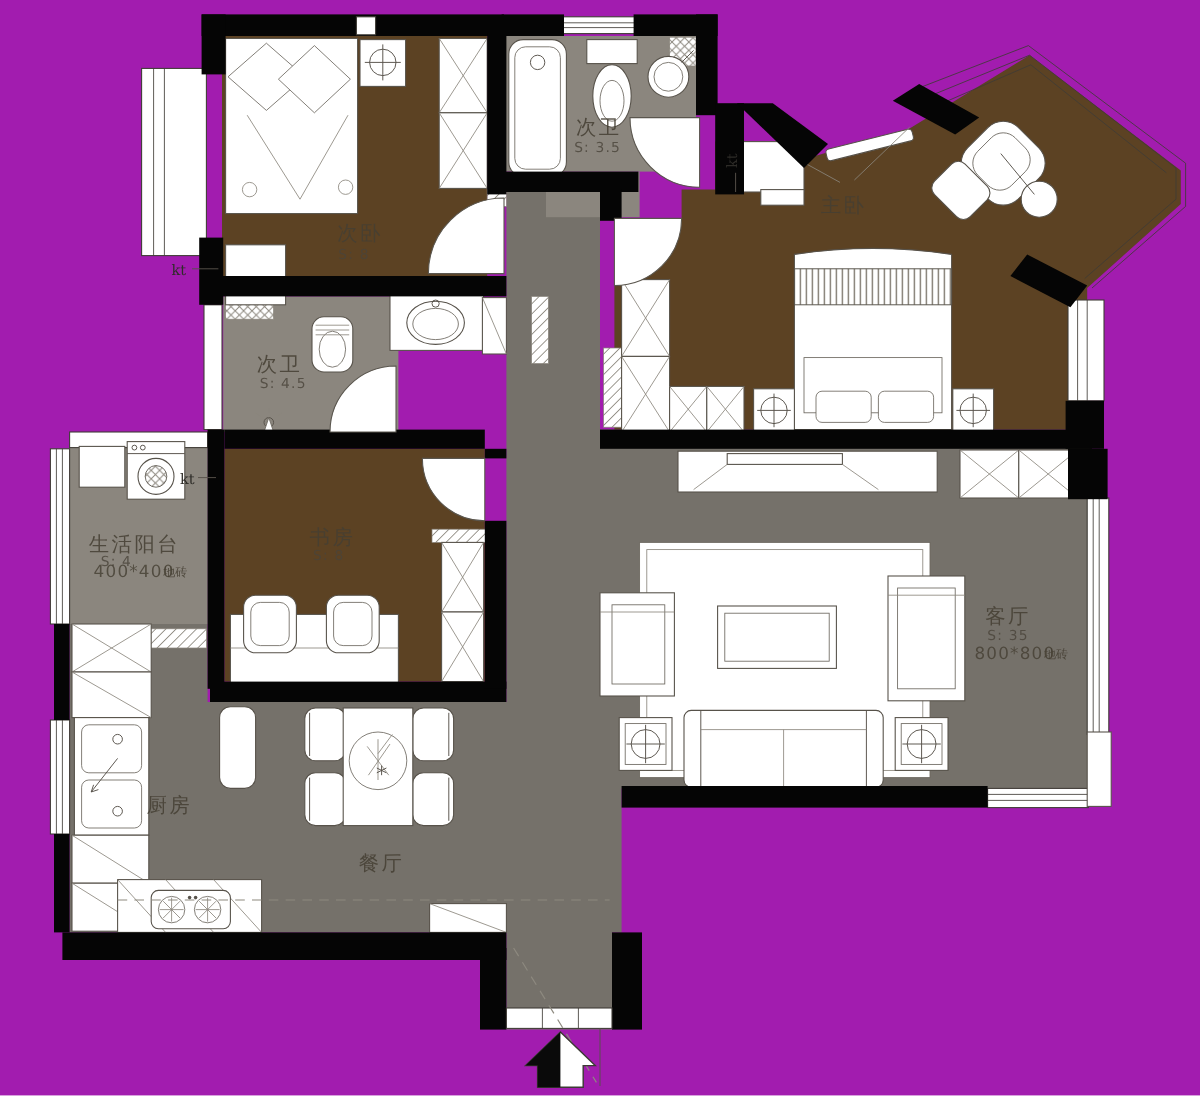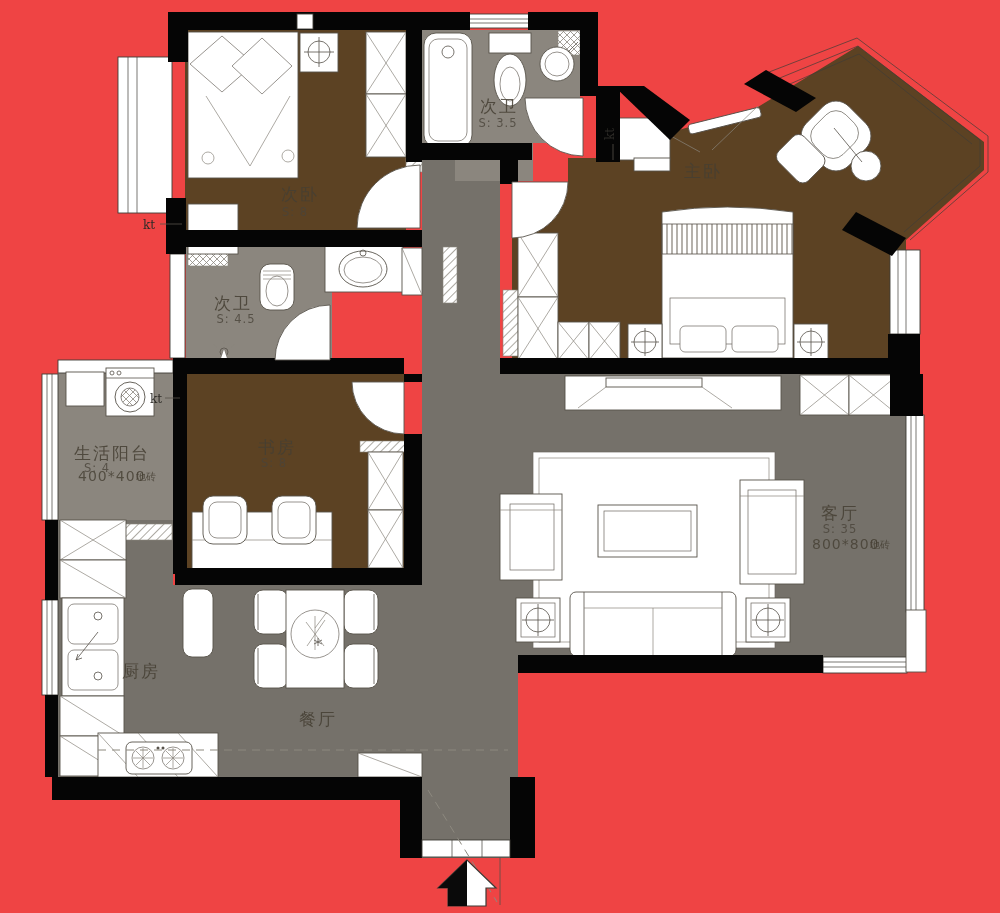--- a/index.html
+++ b/index.html
@@ -1,16 +1,16 @@
 <!DOCTYPE html>
 <html><head>
 <meta charset="utf-8">
 <style>
   html,body{margin:0;padding:0;background:#ffffff;}
-  .stage{position:relative;width:1000px;height:913px;background:#ef4444;overflow:hidden;
+  .stage{position:relative;width:1000px;height:913px;background:#a21caf;overflow:hidden;
          font-family:"DejaVu Sans","Liberation Sans",sans-serif;}
   svg{display:block}
   .wall{fill:#050505;stroke:none}
   .furn{fill:#ffffff;stroke:#57524a;stroke-width:0.9}
   .furn-thin{fill:#ffffff;stroke:#6b665e;stroke-width:0.7}
   .ln{stroke:#57524a;stroke-width:0.8;fill:none}
   .lnlt{stroke:#8a857c;stroke-width:0.7;fill:none}
   .win{fill:#ffffff;stroke:#3f3c36;stroke-width:0.9}
   .winln{stroke:#3f3c36;stroke-width:0.7;fill:none}
   .door{fill:#ffffff;stroke:#5a564e;stroke-width:0.9}

